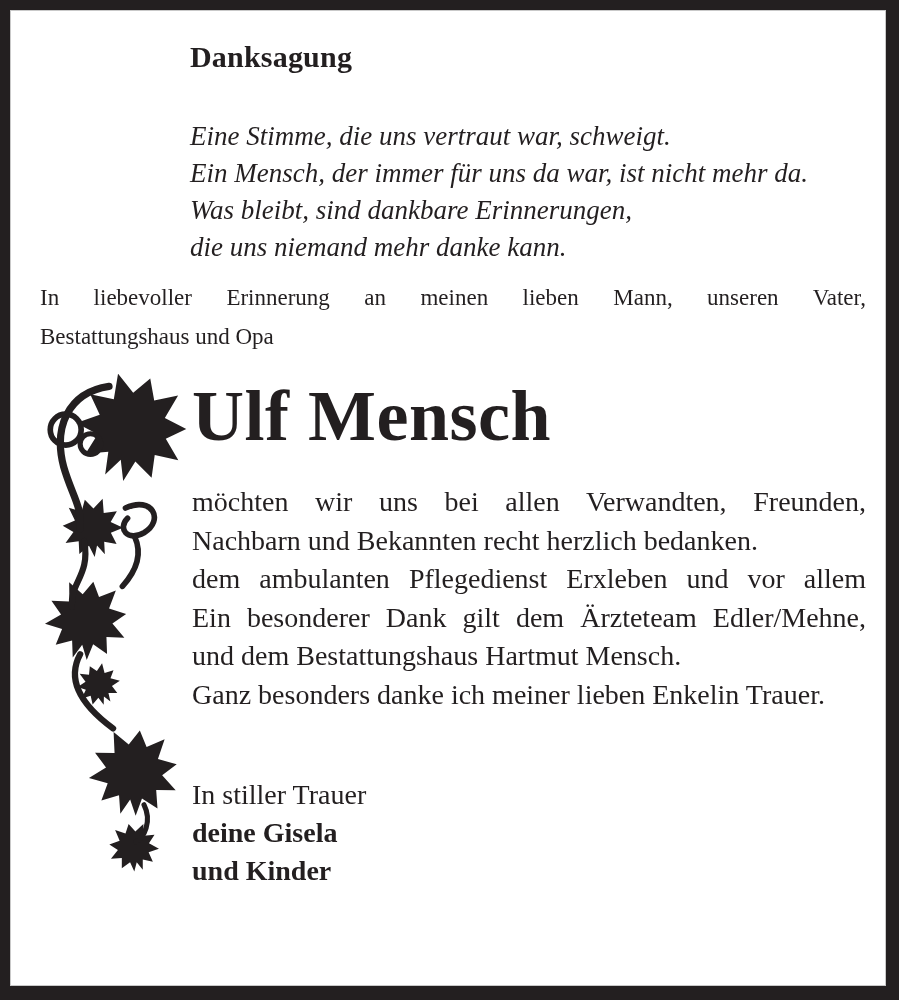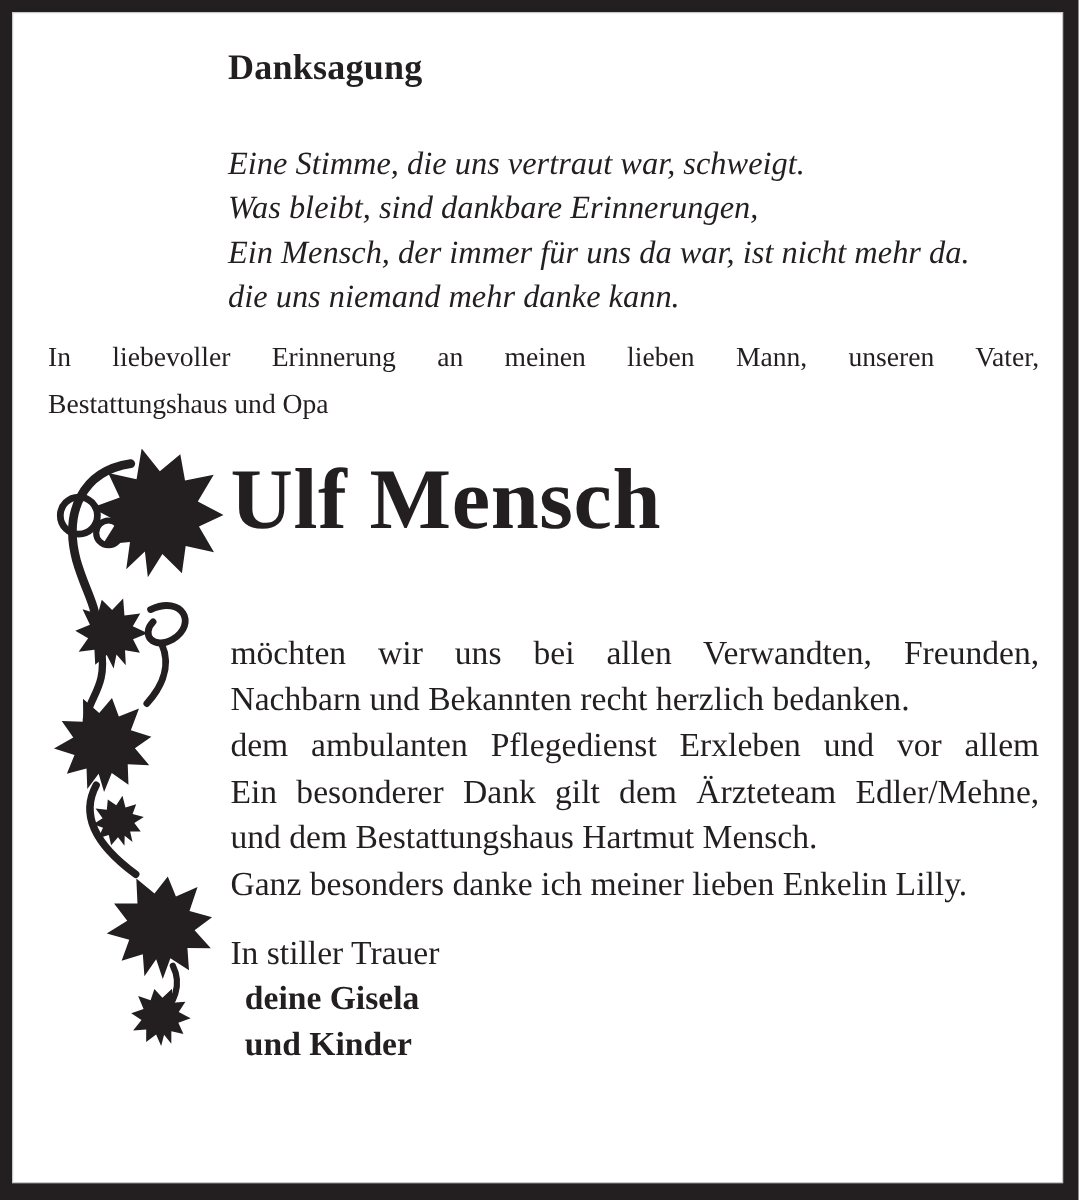--- a/index.html
+++ b/index.html
@@ -49,48 +49,47 @@
     font-size: 72px;
     font-weight: bold;
     line-height: 1;
     letter-spacing: 0.5px;
   }
   .bodytext {
     left: 192px; top: 483px;
     width: 674px;
     font-size: 28px;
     line-height: 38.5px;
-    margin-top: 43px;
   }
   .sig {
     left: 192px; top: 776px;
     font-size: 28px;
     line-height: 38px;
   }
-  .sig .bold { font-weight: bold; margin-left: 12px; }
+  .sig .bold { font-weight: bold; }
   .dateline {
     left: 38px; top: 917px;
     font-size: 28px;
   }
   .just { text-align: justify; text-align-last: justify; }
   .vine { left: 24px; top: 374px; }
 </style>
 </head>
 <body>
 
 <div class="page">
 
   <div class="frame"></div>
 
   <h1 class="abs title">Danksagung</h1>
 
   <div class="abs poem">
     <div>Eine Stimme, die uns vertraut war, schweigt.</div>
+    <div>Ein Mensch, der immer für uns da war, ist nicht mehr da.</div>
     <div>Was bleibt, sind dankbare Erinnerungen,</div>
-    <div>Ein Mensch, der immer für uns da war, ist nicht mehr da.</div>
     <div>die uns niemand mehr danke kann.</div>
   </div>
 
   <div class="abs intro">
     <div class="just">In liebevoller Erinnerung an meinen lieben Mann, unseren Vater,</div>
     <div>Bestattungshaus und Opa</div>
   </div>
 
   <svg class="abs vine" width="170" height="505" viewBox="0 0 160 490" aria-hidden="true">
     <defs>
@@ -117,21 +116,21 @@
   </svg>
 
   <div class="abs name">Ulf Mensch</div>
 
   <div class="abs bodytext">
     <div class="just">möchten wir uns bei allen Verwandten, Freunden,</div>
     <div>Nachbarn und Bekannten recht herzlich bedanken.</div>
     <div class="just">dem ambulanten Pflegedienst Erxleben und vor allem</div>
     <div class="just">Ein besonderer Dank gilt dem Ärzteteam Edler/Mehne,</div>
     <div>und dem Bestattungshaus Hartmut Mensch.</div>
-    <div>Ganz besonders danke ich meiner lieben Enkelin Lilly.</div>
+    <div>Ganz besonders danke ich meiner lieben Enkelin Trauer.</div>
   </div>
 
   <div class="abs sig">
     <div>In stiller Trauer</div>
     <div class="bold">deine Gisela</div>
     <div class="bold">und Kinder</div>
   </div>
 
 
 </div>

